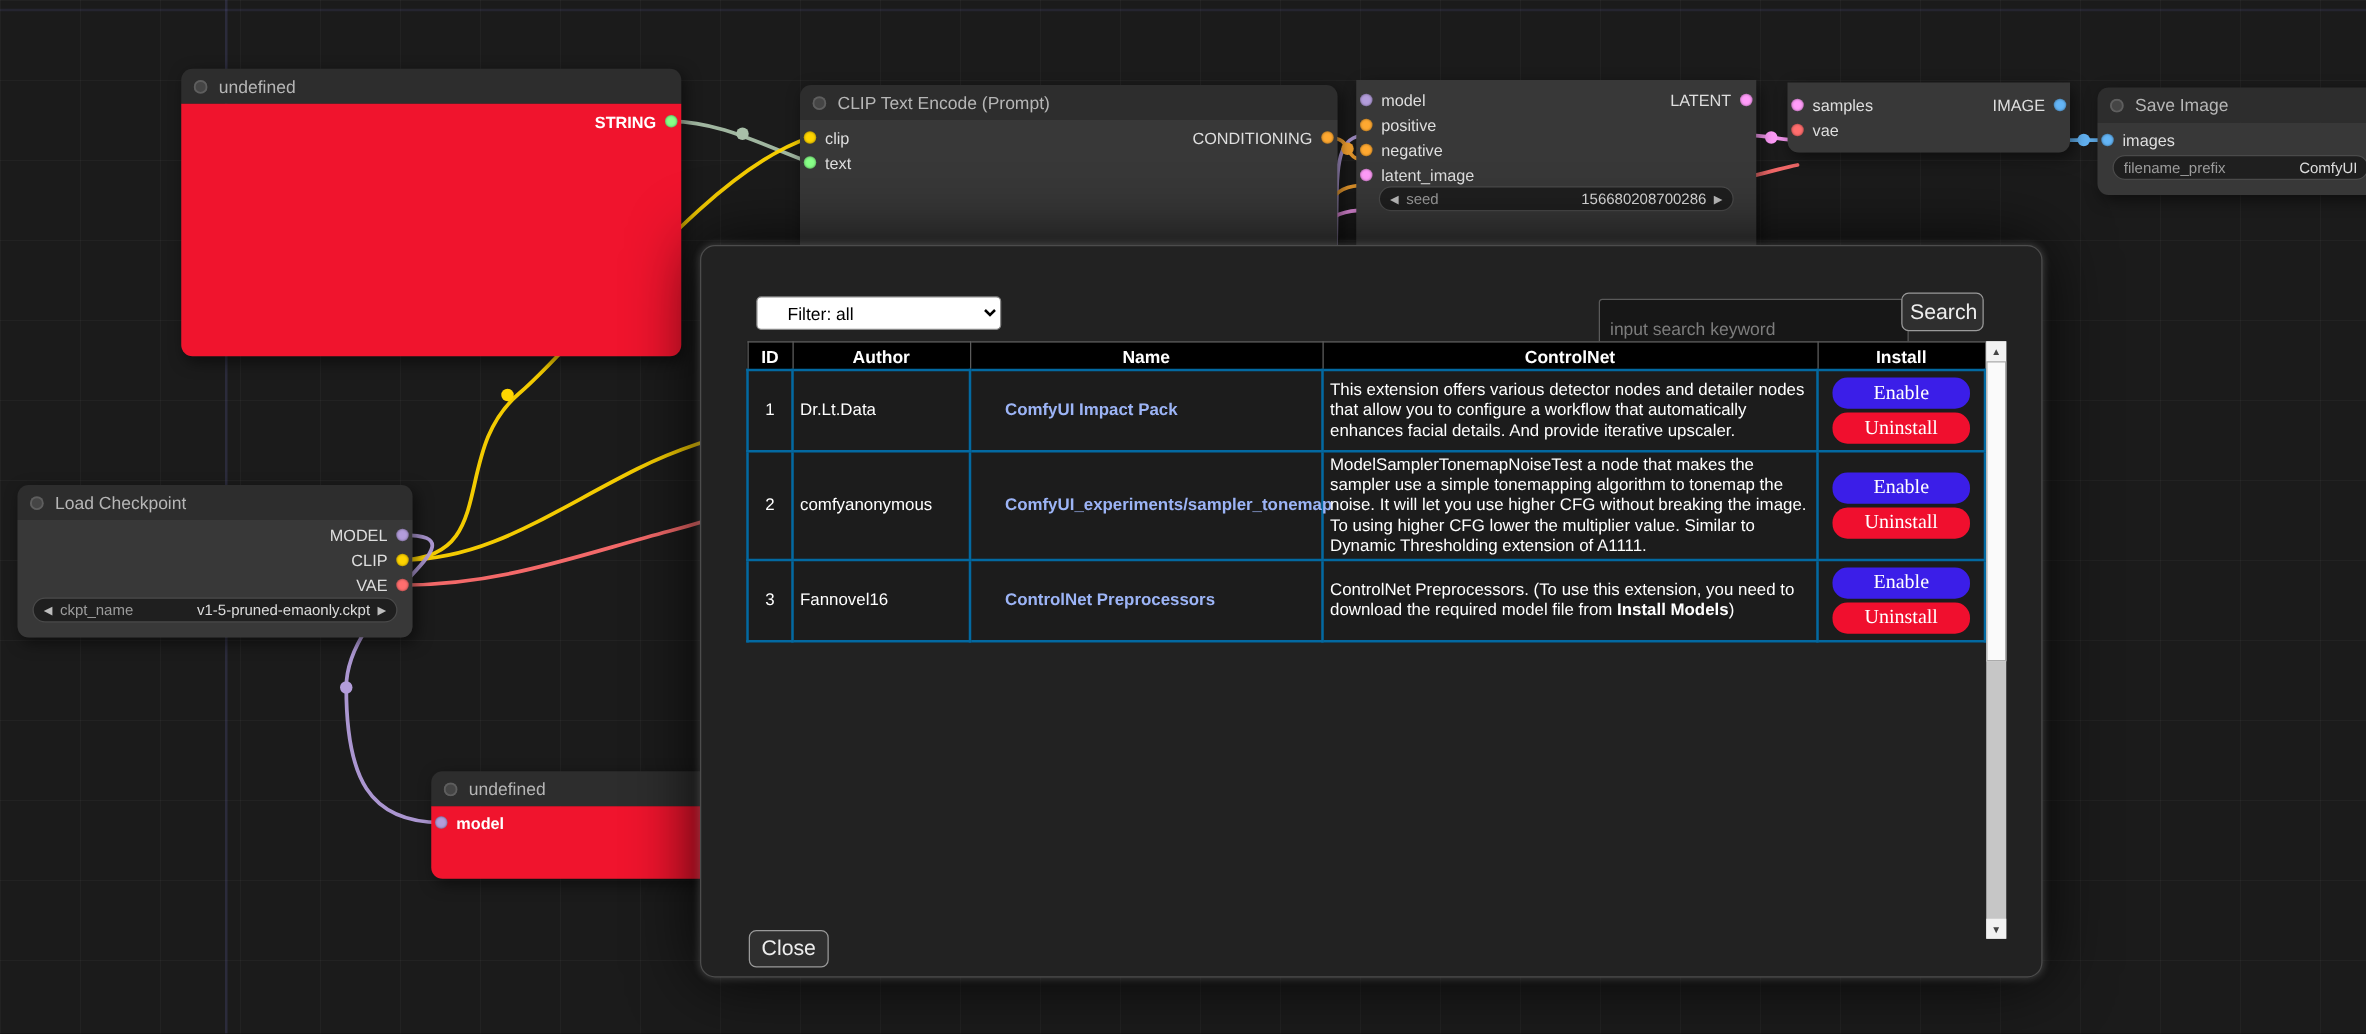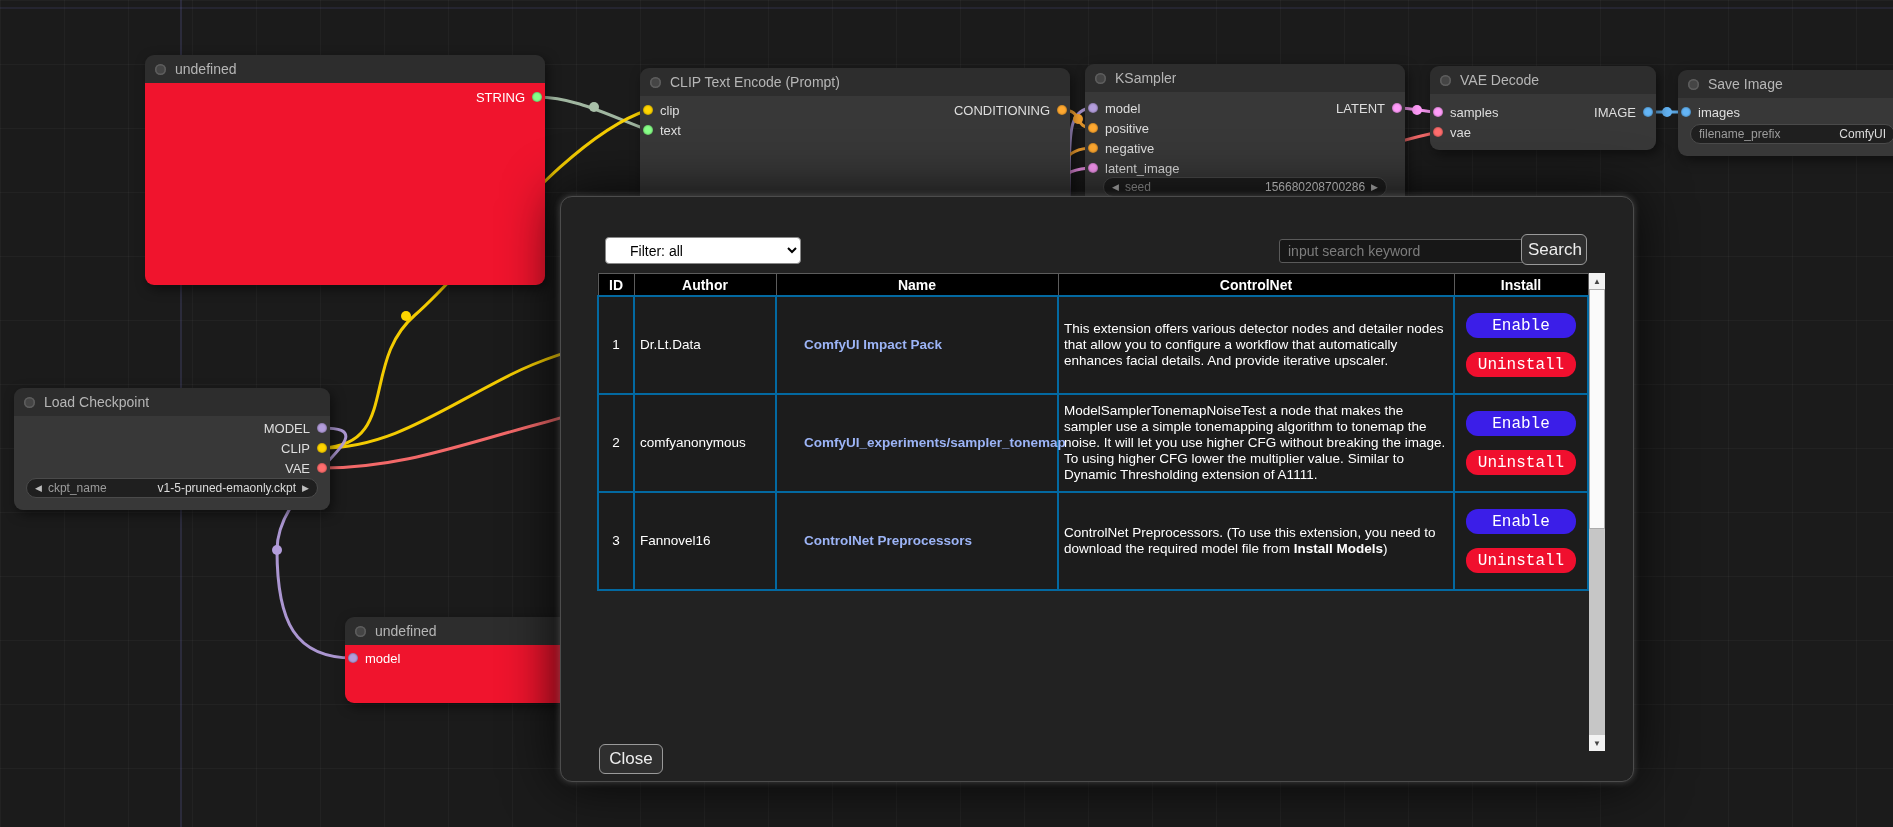--- a/index.html
+++ b/index.html
@@ -15,21 +15,21 @@
 
   svg.wires{position:absolute;left:0;top:0;width:1893px;height:827px;z-index:1;}
   svg.wires path{fill:none;stroke-width:3;stroke-linecap:round;opacity:0.95;}
 
   
   .node{position:absolute;z-index:2;border-radius:9px;box-shadow:3px 4px 12px rgba(0,0,0,0.5);}
   .node-title{height:28px;background:#2d2d2d;border-radius:9px 9px 0 0;display:flex;align-items:center;padding:0 10px;gap:9px;}
   .tdot{width:11px;height:11px;border-radius:50%;background:#454545;box-shadow:inset 0 0 0 1.5px #5e5e5e;flex:none;}
   .ttext{color:#b6b6b6;font-size:14px;white-space:nowrap;overflow:hidden;}
   .node-body{position:relative;background:#383838;border-radius:0 0 9px 9px;}
-  .node-body.red{background:#f0142d;}
+  .node-body.red{background:#f0142d;font-weight:bold;}
 
   .slot{position:absolute;display:flex;align-items:center;height:20px;font-size:13px;color:#dedede;gap:7px;white-space:nowrap;}
   .slot.in{left:3px;}
   .slot.out{right:3px;}
   .red .slot{color:#ffffff;}
   .sdot{width:10px;height:10px;border-radius:50%;flex:none;box-shadow:inset 0 0 2px rgba(0,0,0,0.55);}
   .c-model{background:#B39DDB;} .c-clip{background:#FFD500;} .c-vae{background:#FF6E6E;}
   .c-cond{background:#FFA931;} .c-latent{background:#FF9CF9;} .c-image{background:#64B5F6;}
   .c-string{background:#88ff88;}
 
@@ -47,37 +47,37 @@
   .n-ckpt{left:14px;top:388px;width:316px;}        .n-ckpt .node-body{height:94px;}
   .n-undef-bottom{left:345px;top:617px;width:250px;} .n-undef-bottom .node-body{height:58px;}
 
   
   .modal{position:absolute;left:560px;top:196px;width:1072px;height:584px;z-index:10;
     background:#222222;border:1px solid #4c4c4c;border-radius:12px;
     box-shadow:0 0 7px rgba(255,255,255,0.22), 0 0 55px rgba(0,0,0,0.85);}
   .filter-select{position:absolute;left:44px;top:40px;width:196px;height:27px;border-radius:4px;
     background:#ffffff;color:#000;font-size:14px;border:1px solid #888;padding:0 20px;font-family:"Liberation Sans",sans-serif;}
   .search-input{position:absolute;left:718px;top:42px;width:230px;height:22px;background:#171717;
-    border:1px solid #5a5a5a;border-radius:3px;color:#ddd;padding:0 8px;font-size:14px;font-family:"Liberation Sans",sans-serif;}
+    border:1px solid #5a5a5a;border-radius:3px;color:#ddd;padding:12px 8px;font-size:14px;font-family:"Liberation Sans",sans-serif;}
   .search-input::placeholder{color:#7d7d7d;}
   .gray-btn{background:#2f2f2f;color:#eeeeee;border:1px solid #9a9a9a;border-radius:6px;font-size:17px;
     font-family:"Liberation Sans",sans-serif;cursor:pointer;}
   .search-btn{position:absolute;left:960px;top:37px;width:66px;height:31px;}
   .close-btn{position:absolute;left:38px;top:547px;width:64px;height:30px;}
 
   .table-wrap{position:absolute;left:36px;top:76px;width:1008px;height:478px;}
   table.ext{border-collapse:collapse;width:990px;table-layout:fixed;font-size:13.5px;color:#fff;background:#1c1c1c;}
   table.ext th{background:#000;color:#fff;font-weight:bold;font-size:14px;height:21px;border:1px solid #5c5c5c;padding:0;}
   table.ext td{border:2px solid #0369a1;padding:2px 5px;vertical-align:middle;line-height:1.2;}
   td.c-id{text-align:center;}
   td.c-desc{color:#fff;}
   a.ext-link{color:#9cb4f6;font-weight:bold;text-decoration:none;margin-left:22px;}
   td.c-install{text-align:center;padding:3px 0;}
-  .btn-enable,.btn-uninstall{display:block;width:110px;height:25px;margin:14px auto;border:none;border-radius:12px;
-    color:#fff;font-size:16px;font-family:Liberation Mono, monospace;cursor:pointer;}
+  .btn-enable,.btn-uninstall{display:block;width:110px;height:25px;margin:3px auto;border:none;border-radius:12px;
+    color:#fff;font-size:16px;font-family:Liberation Serif, serif;cursor:pointer;}
   .btn-enable{background:#3b1ee8;}
   .btn-uninstall{background:#f00f2e;}
 
   .scrollbar{position:absolute;right:0;top:0;width:16px;height:478px;background:#c6c6c6;}
   .sb-arrow{position:absolute;left:0;width:16px;height:16px;background:#f2f2f2;color:#444;font-size:8px;
     display:flex;align-items:center;justify-content:center;}
   .sb-up{top:0;} .sb-down{bottom:0;}
   .sb-thumb{position:absolute;left:0;top:16px;width:16px;height:240px;background:#fafafa;border:1px solid #ababab;box-sizing:border-box;}
 </style>
 </head>
@@ -135,24 +135,20 @@
         <span>text</span>
       </div>
       <div class="slot out" style="top:4px">
         <span>CONDITIONING</span>
         <i class="sdot c-cond"></i>
       </div>
     </div>
   </div>
 
   <div class="node n-ksampler">
-    <div class="node-title">
-      <span class="tdot"></span>
-      <span class="ttext">KSampler</span>
-    </div>
     <div class="node-body">
       <div class="slot in" style="top:6px">
         <i class="sdot c-model"></i>
         <span>model</span>
       </div>
       <div class="slot in" style="top:26px">
         <i class="sdot c-cond"></i>
         <span>positive</span>
       </div>
       <div class="slot in" style="top:46px">
@@ -170,24 +166,20 @@
       <div class="widget" style="left:18px;right:18px;top:85px">
         <span class="warrow">◀</span>
         <span class="wname">seed</span>
         <span class="wvalue">156680208700286</span>
         <span class="warrow">▶</span>
       </div>
     </div>
   </div>
 
   <div class="node n-vae">
-    <div class="node-title">
-      <span class="tdot"></span>
-      <span class="ttext">VAE Decode</span>
-    </div>
     <div class="node-body">
       <div class="slot in" style="top:8px">
         <i class="sdot c-latent"></i>
         <span>samples</span>
       </div>
       <div class="slot in" style="top:28px">
         <i class="sdot c-vae"></i>
         <span>vae</span>
       </div>
       <div class="slot out" style="top:8px">

